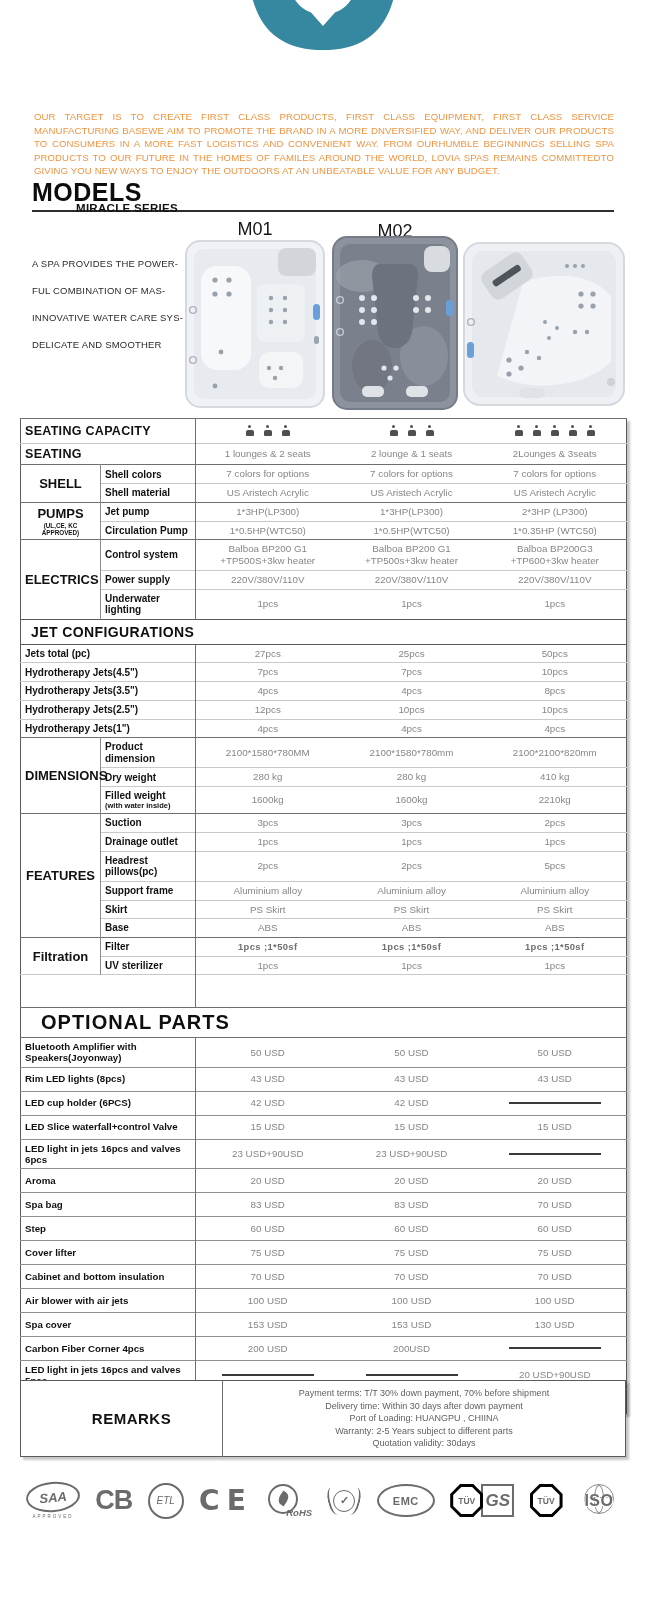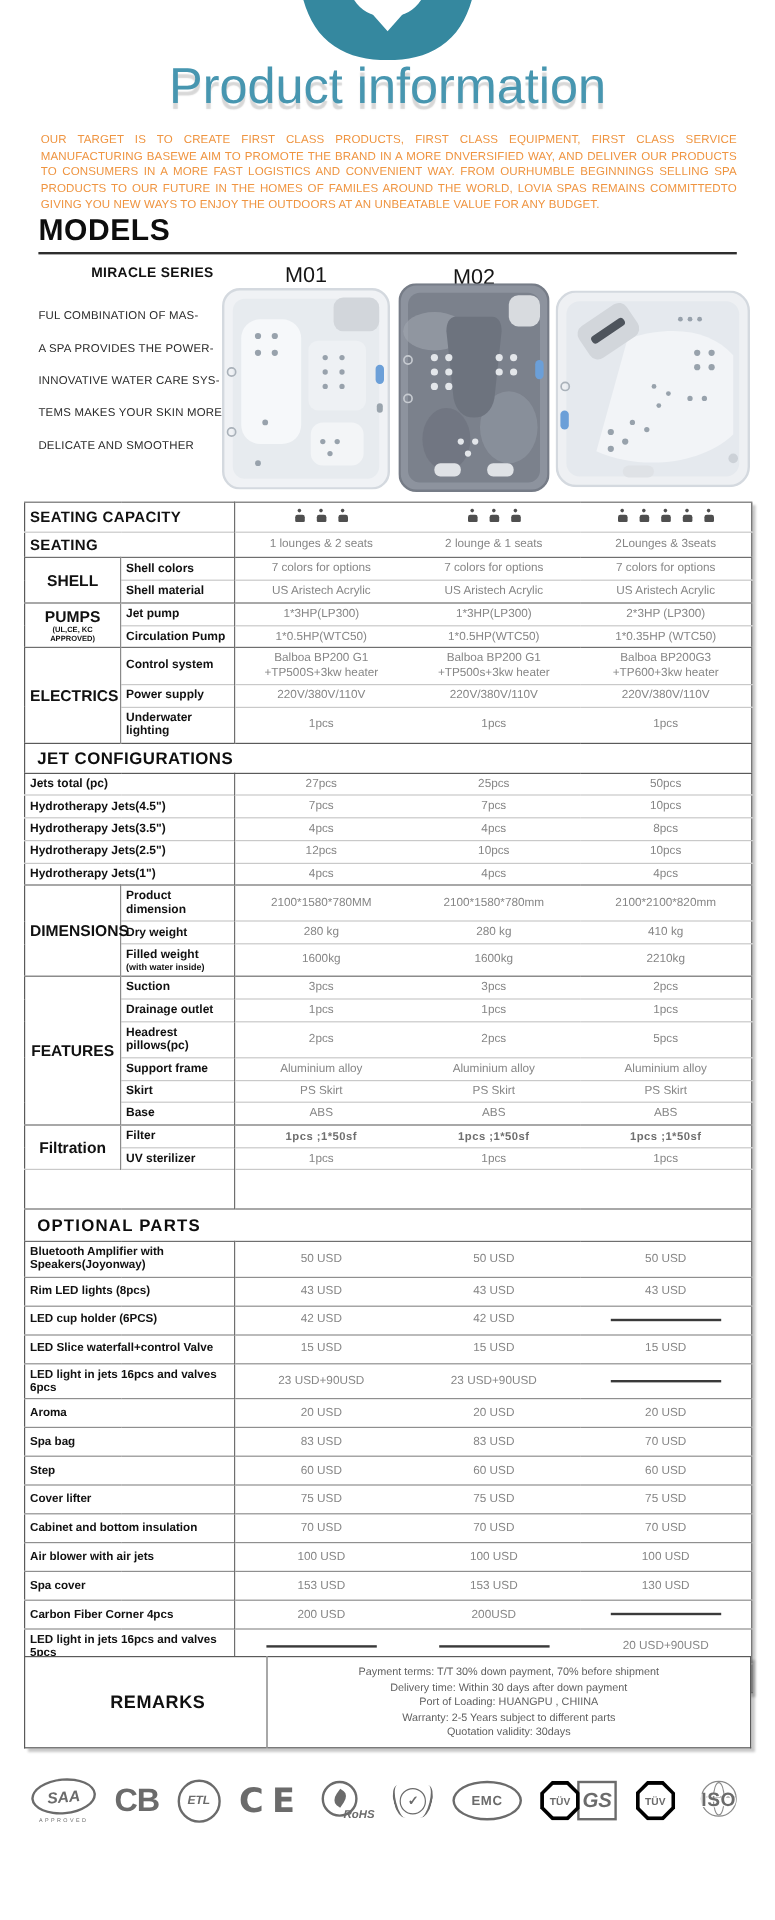--- a/index.html
+++ b/index.html
@@ -10,21 +10,21 @@
   .logo{position:absolute;top:0;left:250px;width:146px;height:50px;}
   .page-title{position:absolute;top:48px;left:0;width:646px;text-align:center;
     font-size:42px;font-weight:400;color:#4796b0;letter-spacing:0;
     text-shadow:0 5px 1px rgba(150,150,150,.38);}
   .intro{position:absolute;top:110px;left:34px;width:580px;
     font-size:9.6px;line-height:1.42;color:#ef9440;text-align:justify;letter-spacing:.1px;}
 
   
   .models-heading{position:absolute;top:178px;left:32px;font-size:25px;font-weight:800;color:#0d0d0d;letter-spacing:.5px;}
   .models-rule{position:absolute;top:210px;left:32px;width:582px;border-top:2px solid #2e2e2e;}
-  .series-title{position:absolute;top:222px;left:32px;font-size:11.5px;font-weight:700;color:#111;letter-spacing:.3px;padding-left:44px;}
+  .series-title{position:absolute;top:202px;left:32px;font-size:11.5px;font-weight:700;color:#111;letter-spacing:.3px;padding-left:44px;}
   .series-desc{position:absolute;top:250px;left:32px;width:170px;font-size:9.5px;color:#2a2a2a;line-height:27px;letter-spacing:.2px;}
   .model-label{position:absolute;font-size:18px;color:#151515;text-align:center;}
   .lbl-m01{top:219px;left:185px;width:140px;}
   .lbl-m02{top:221px;left:332px;width:126px;}
   .lbl-m03{top:240px;left:463px;width:162px;}
   .spa{position:absolute;}
   .spa-m01{top:240px;left:185px;}
   .spa-m02{top:236px;left:332px;}
   .spa-m03{top:242px;left:463px;}
 
@@ -39,21 +39,21 @@
   td.sub{border-right:1.3px solid #6f6f6f;font-weight:700;font-size:10px;color:#111;
          padding-left:7px;white-space:pre-line;line-height:1.15;}
   td.sub .l2{display:block;font-size:7.5px;font-weight:700;}
   td.sub.lg{font-size:12.5px;letter-spacing:.3px;}
   td.sub.opt{font-size:9.7px;}
   td.val{text-align:center;font-size:9.8px;color:#868686;white-space:pre-line;line-height:1.2;}
   td.val.filter{font-weight:700;color:#6f6f6f;font-size:9.4px;letter-spacing:.4px;}
   tr.sec-header td{border-top:1.3px solid #5a5a5a;border-bottom:1.3px solid #5a5a5a;
      font-size:14px;font-weight:700;color:#0e0e0e;padding:4px 4px 4px 10px;letter-spacing:.4px;}
   tr.spacer td{height:26px;}
-  tr.opt-header td{height:20px;font-size:14px;font-weight:700;letter-spacing:1px;color:#0e0e0e;padding-left:10px;}
+  tr.opt-header td{height:20px;font-size:20px;font-weight:700;letter-spacing:1px;color:#0e0e0e;padding-left:20px;}
   tr.optrow > td{border-top:1.15px solid #8f8f8f;height:17px;}
   .dash{width:92px;border-top:2px solid #3a3a3a;margin:0 auto;}
   
   .person{display:inline-block;width:8px;height:11px;position:relative;margin:0 5px;}
   .person::before{content:"";position:absolute;top:0;left:2.5px;width:3.2px;height:3.2px;background:#4f4f4f;border-radius:50%;}
   .person::after{content:"";position:absolute;bottom:0;left:0;width:8px;height:6.5px;background:#4f4f4f;border-radius:2px 2px 1px 1px;}
   td.icons{text-align:center;padding:4px 0;}
 
   
   .remarks{position:absolute;top:1380px;left:20px;width:606px;border-collapse:collapse;
@@ -65,21 +65,21 @@
 
   
   .certs{position:absolute;top:1482px;left:26px;width:594px;display:flex;
      justify-content:space-between;align-items:center;color:#6b6b6b;}
   .cert{display:flex;align-items:center;}
   .cert-col{display:flex;flex-direction:column;align-items:center;}
   .oval{border:2px solid #6b6b6b;border-radius:50%;display:flex;align-items:center;justify-content:center;}
   .saa-oval{width:50px;height:26px;font-style:italic;font-weight:700;font-size:13px;transform:rotate(-5deg);}
   .saa-cap{font-size:4.5px;letter-spacing:2px;margin-top:2px;}
   .cb-txt{font-size:27px;font-weight:800;letter-spacing:-1px;}
-  .etl-circle{width:32px;height:32px;border:2.2px solid #6b6b6b;border-radius:50%;display:flex;align-items:center;justify-content:center;font-size:10px;font-weight:700;font-style:italic;}
+  .etl-circle{width:32px;height:32px;border:2.2px solid #6b6b6b;border-radius:50%;display:flex;align-items:center;justify-content:center;font-size:10px;font-weight:400;font-style:italic;}
   .ce-txt{font-size:28px;font-weight:600;letter-spacing:7px;font-family:"DejaVu Sans",sans-serif;}
   .rohs{position:relative;width:44px;height:34px;}
   .rohs-circle{position:absolute;top:0;left:0;width:26px;height:26px;border:2px solid #6b6b6b;border-radius:50%;display:flex;align-items:center;justify-content:center;}
   .leaf{width:9px;height:13px;background:#6b6b6b;border-radius:0 60% 0 60%;transform:rotate(35deg);}
   .rohs-txt{position:absolute;bottom:0;right:0;font-size:9.5px;font-weight:800;font-style:italic;}
   .wreath{position:relative;width:34px;height:34px;display:flex;align-items:center;justify-content:center;}
   .wreath::before,.wreath::after{content:"";position:absolute;top:3px;width:11px;height:28px;border-left:2px solid #6b6b6b;border-radius:50%;}
   .wreath::before{left:1px;transform:rotate(-14deg);}
   .wreath::after{right:1px;transform:rotate(14deg) scaleX(-1);}
   .wreath-circle{width:20px;height:20px;border:1.6px solid #6b6b6b;border-radius:50%;display:flex;align-items:center;justify-content:center;font-size:11px;font-weight:700;}
@@ -96,31 +96,29 @@
 </head>
 <body>
 
 <div class="page">
 
   <svg class="logo" viewBox="0 0 150 52">
     <path fill="#35889f" d="M2,0 L46,0 C52,9 61,14 70,14 L80,14 C89,14 98,9 104,0 L148,0 C143,17 135,31 121,40 C108,49 92,52 75,52 C58,52 42,49 29,40 C15,31 7,17 2,0 Z"></path>
     <path fill="#ffffff" d="M51,0 L75,27 L99,0 L85,0 L75,12 L65,0 Z"></path>
   </svg>
 
-  <div class="page-title">Product information</div>
   <div class="intro">OUR TARGET IS TO CREATE FIRST CLASS PRODUCTS, FIRST CLASS EQUIPMENT, FIRST CLASS SERVICE MANUFACTURING BASEWE AIM TO PROMOTE THE BRAND IN A MORE DNVERSIFIED WAY, AND DELIVER OUR PRODUCTS TO CONSUMERS IN A MORE FAST LOGISTICS AND CONVENIENT WAY. FROM OURHUMBLE BEGINNINGS SELLING SPA PRODUCTS TO OUR FUTURE IN THE HOMES OF FAMILES AROUND THE WORLD, LOVIA SPAS REMAINS COMMITTEDTO GIVING YOU NEW WAYS TO ENJOY THE OUTDOORS AT AN UNBEATABLE VALUE FOR ANY BUDGET.</div>
 
   <div class="models-heading">MODELS</div>
   <div class="models-rule"></div>
   <div class="series-title">MIRACLE SERIES</div>
   <div class="series-desc">
+    <div>A SPA PROVIDES THE POWER-</div>
     <div>FUL COMBINATION OF MAS-</div>
-    <div>A SPA PROVIDES THE POWER-</div>
     <div>INNOVATIVE WATER CARE SYS-</div>
-    <div>TEMS MAKES YOUR SKIN MORE</div>
     <div>DELICATE AND SMOOTHER</div>
   </div>
 
   <div class="model-label lbl-m01">M01</div>
   <div class="model-label lbl-m02">M02</div>
   <div class="model-label lbl-m03">M03</div>
 
   <svg class="spa spa-m01" width="140" height="168" viewBox="0 0 140 168">
     <rect x="1" y="1" width="138" height="166" rx="14" fill="#f0f2f5" stroke="#d4d9df" stroke-width="2"></rect>
     <rect x="9" y="9" width="122" height="150" rx="10" fill="#e7ebef"></rect>

